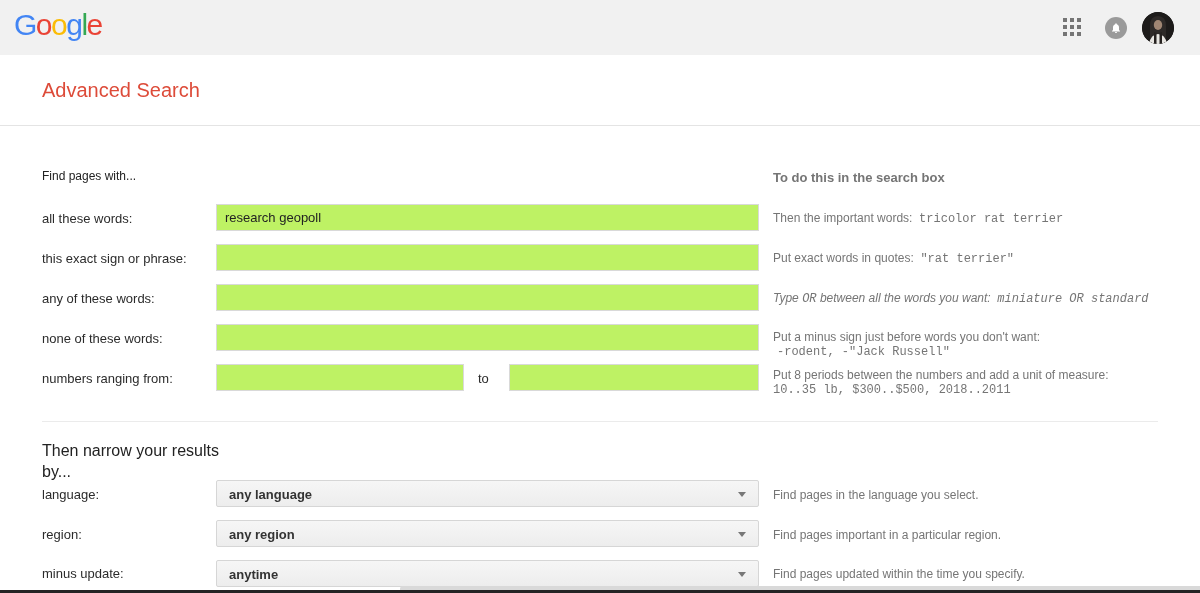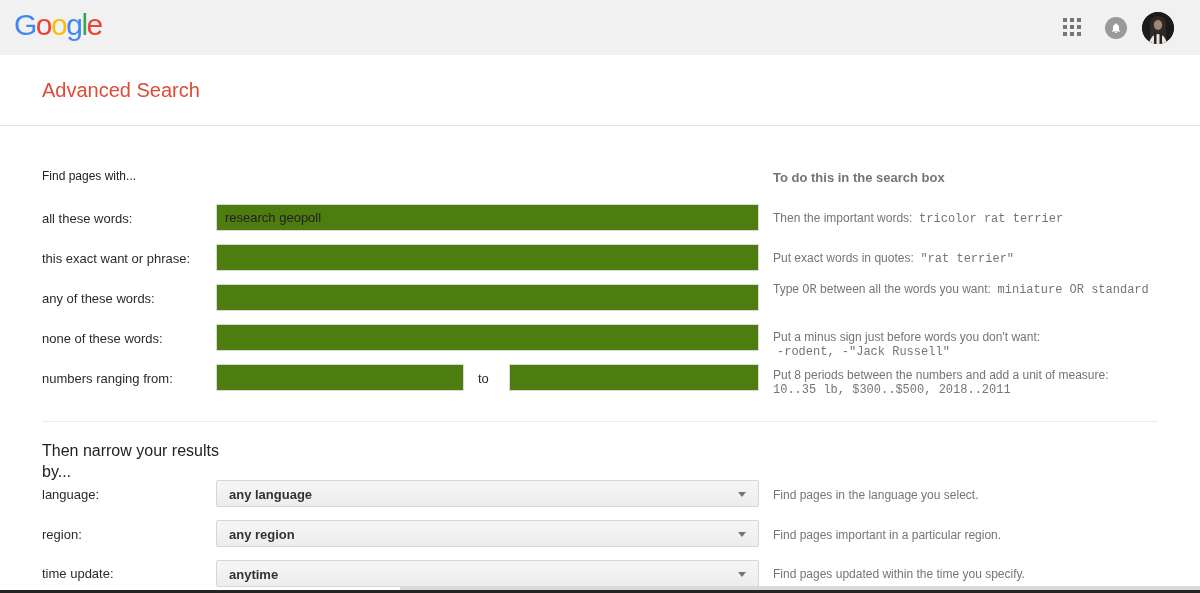--- a/index.html
+++ b/index.html
@@ -20,21 +20,21 @@
   
   .titlebar { position:absolute; top:55px; left:0; width:1200px; height:71px; background:#fff; border-bottom:1px solid #e4e4e4; }
   .page-title { position:absolute; left:42px; top:24px; font-size:20px; font-weight:400; }
 
   
   .find-heading { position:absolute; left:42px; top:169px; font-size:12px; color:#222; }
   .hints-heading { position:absolute; left:773px; top:170px; font-size:13px; font-weight:bold; color:#757575; }
 
   
   .row-label { position:absolute; left:42px; font-size:13px; color:#2b2b2b; }
-  .txt { position:absolute; left:216px; width:543px; height:27px; border:1px solid #d9d9d9; background:#4d7c0f;
+  .txt { position:absolute; left:216px; width:543px; height:27px; border:1px solid #d9d9d9; background:#bef264;
          font-family:"Liberation Sans",sans-serif; font-size:13px; color:#222; padding:0 8px; outline:none; }
   .txt-half1 { width:248px; }
   .txt-half2 { left:509px; width:250px; }
   .to-label { position:absolute; left:478px; font-size:13px; color:#2b2b2b; }
 
   
   .hint { position:absolute; left:773px; width:420px; font-size:12px; color:#757575; line-height:14px; }
   .mono { font-family:"Liberation Mono","DejaVu Sans Mono",monospace; font-size:12px; color:#757575; }
 
   
@@ -102,30 +102,30 @@
   <div class="find-heading">Find pages with...</div>
   <div class="hints-heading">To do this in the search box</div>
 
   <div class="row-label" style="top:211px;">all these words:</div>
   <input class="txt" style="top: 204px;" type="text" value="research geopoll">
   <div class="hint" style="top:211px;">
     <span>Then the important words:</span>&nbsp;
     <span class="mono">tricolor rat terrier</span>
   </div>
 
-  <div class="row-label" style="top:251px;">this exact want or phrase:</div>
+  <div class="row-label" style="top:251px;">this exact sign or phrase:</div>
   <input class="txt" style="top: 244px;" type="text" value="">
   <div class="hint" style="top:251px;">
     <span>Put exact words in quotes:</span>&nbsp;
     <span class="mono">"rat terrier"</span>
   </div>
 
   <div class="row-label" style="top:291px;">any of these words:</div>
   <input class="txt" style="top: 284px;" type="text" value="">
-  <div class="hint" style="top:282px;">
+  <div class="hint" style="top:291px;font-style:italic;">
     <span>Type</span>
     <span class="mono">OR</span>
     <span>between all the words you want:</span>&nbsp;
     <span class="mono">miniature OR standard</span>
   </div>
 
   <div class="row-label" style="top:331px;">none of these words:</div>
   <input class="txt" style="top: 324px;" type="text" value="">
   <div class="hint" style="top:330px;">
     <span>Put a minus sign just before words you don't want:</span><br>
@@ -151,21 +151,21 @@
   </div>
   <div class="dd-desc" style="top:488px;">Find pages in the language you select.</div>
 
   <div class="row-label" style="top:527px;">region:</div>
   <div class="dropdown" style="top:520px;padding-left:25px;">
     <span class="dd-text">any region</span>
     <span class="dd-arrow"></span>
   </div>
   <div class="dd-desc" style="top:528px;">Find pages important in a particular region.</div>
 
-  <div class="row-label" style="top:566px;">time update:</div>
+  <div class="row-label" style="top:566px;">minus update:</div>
   <div class="dropdown" style="top:560px;">
     <span class="dd-text">anytime</span>
     <span class="dd-arrow"></span>
   </div>
   <div class="dd-desc" style="top:567px;">Find pages updated within the time you specify.</div>
 
   <div class="bottom-gray"></div>
   <div class="bottom-dark"></div>
 
 </div>

